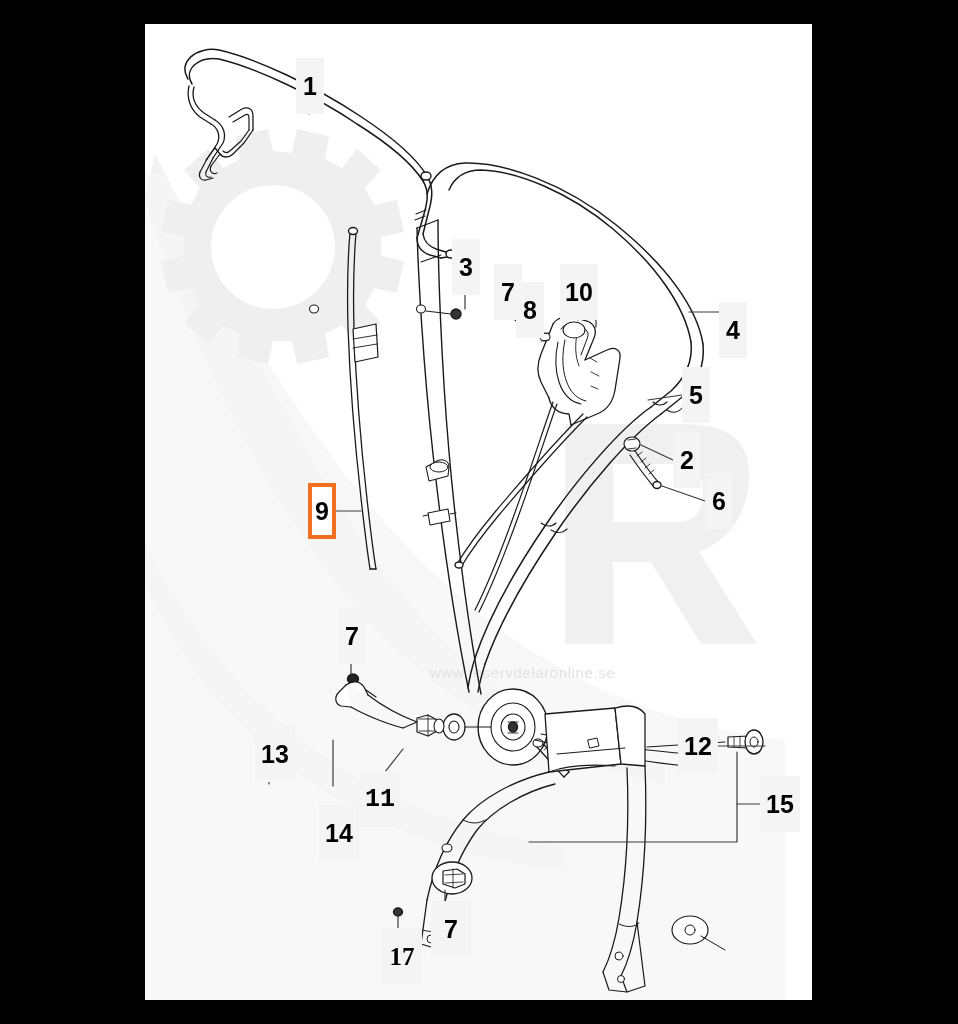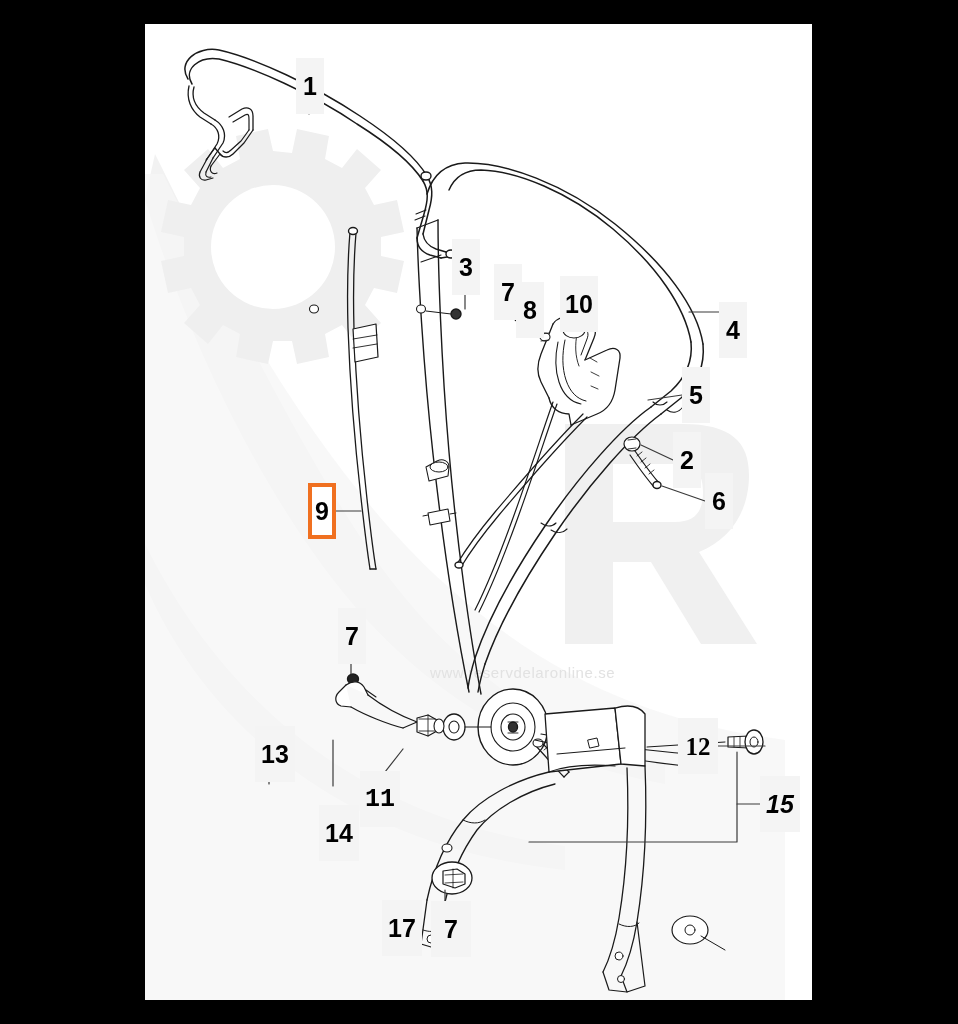--- a/index.html
+++ b/index.html
@@ -355,32 +355,32 @@
           <path d="M 592 728 L 592 818 L 384 818"></path>
           <path d="M 300 888 L 300 866"></path>
           <path d="M 253 915 L 253 892"></path>
         </g>
       </svg>
 
       <div class="callout" style="left:151px;  top:34px;">1</div>
       <div class="callout" style="left:307px;  top:215px;">3</div>
       <div class="callout" style="left:349px;  top:240px;">7</div>
       <div class="callout" style="left:371px;  top:258px;">8</div>
-      <div class="callout" style="left:415px;  top:252px; width:38px;">10</div>
+      <div class="callout" style="left:415px;  top:240px; width:38px;">10</div>
       <div class="callout" style="left:574px;  top:278px;">4</div>
       <div class="callout" style="left:537px;  top:343px;">5</div>
       <div class="callout" style="left:528px;  top:408px;">2</div>
       <div class="callout" style="left:560px;  top:449px;">6</div>
 
       <div class="callout highlight" style="left:163px; top:459px;">9</div>
 
       <div class="callout" style="left:193px;  top:584px;">7</div>
       <div class="callout" style="left:110px;  top:702px; width:40px;text-align:center;">13</div>
       <div class="callout" style="left:174px;  top:781px; width:40px;">14</div>
       <div class="callout" style="left:215px;  top:747px; width:40px;font-family:Liberation Mono, monospace;">11</div>
-      <div class="callout" style="left:533px;  top:694px; width:40px;font-family:Liberation Serif, serif;">12</div>
-      <div class="callout" style="left:615px;  top:752px; width:40px;font-style:italic;">15</div>
+      <div class="callout" style="left:533px;  top:694px; width:40px;">12</div>
+      <div class="callout" style="left:615px;  top:752px; width:40px;">15</div>
       <div class="callout" style="left:286px;  top:877px; width:40px;">7</div>
-      <div class="callout" style="left:237px;  top:876px; width:40px;">17</div>
+      <div class="callout" style="left:237px;  top:904px; width:40px;font-family:Liberation Serif, serif;">17</div>
 
     </div>
   </div>
 </div>
 
 </body></html>

